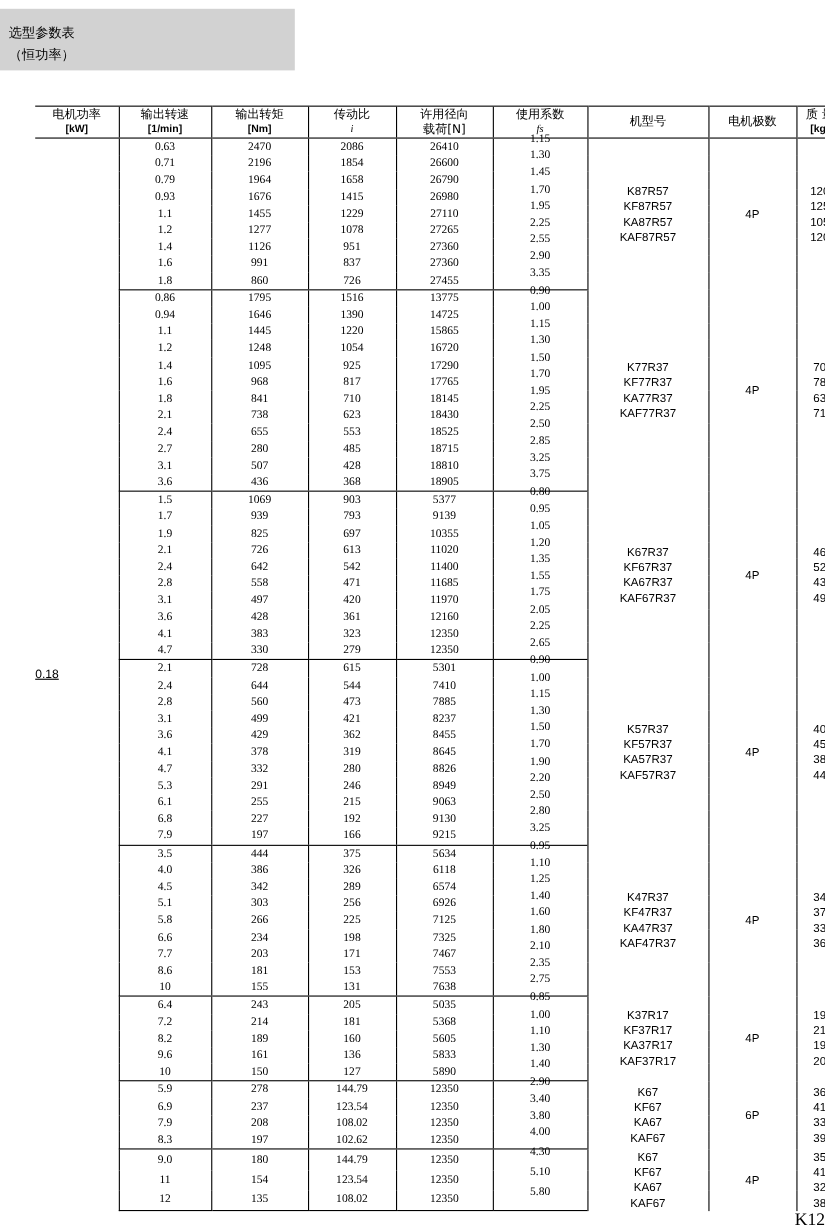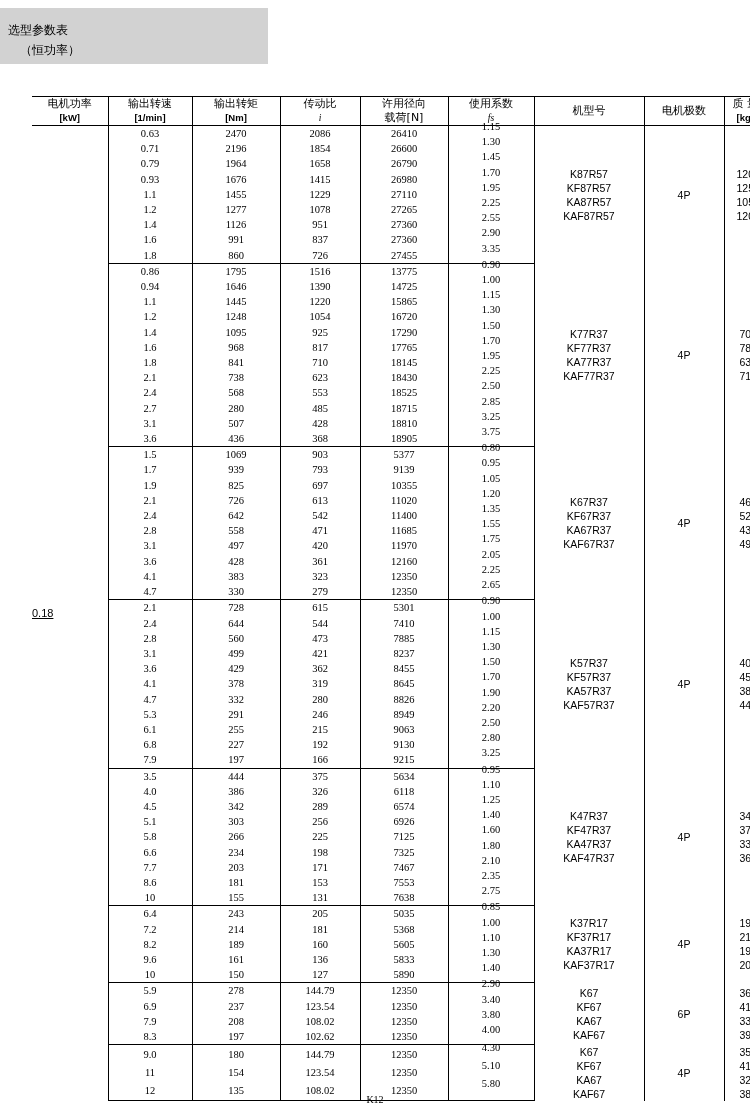--- a/index.html
+++ b/index.html
@@ -35,21 +35,20 @@
     position: absolute;
     left: 8px;
     top: 12px;
     font-size: 12px;
     line-height: 20px;
     color: #000;
     font-family: "DejaVu Sans", sans-serif;
   }
   .header-line2 {
     display: block;
-    margin-left: 12px;
   }
 
   
   .tbl-wrap {
     position: absolute;
     left: 8px;
     top: 96px;
     width: 734px;
     margin-left: 24px;
   }
@@ -122,23 +121,23 @@
   .grp-end td { border-bottom: 1px solid #000; }
   .tbl-bottom td { border-bottom: 1.6px solid #000; }
 
   
   .fs-shift { position: relative; top: -7px; }
 
   .page-num {
     position: absolute;
     left: 0;
     right: 0;
-    bottom: 14px;
-    text-align: center;
-    font-size: 10px;
+    bottom: 0;
+    text-align: right;
+    font-size: 16px;
     font-family: "Liberation Serif", serif;
   }
 </style>
 </head>
 <body>
 
 <div class="page">
 
   <div class="header-band">
     <div class="header-band-text">
@@ -340,21 +339,21 @@
           </tr>
           <tr>
             <td class="num vr">2.1</td>
             <td class="num vr">738</td>
             <td class="num vr">623</td>
             <td class="num vr">18430</td>
             <td class="num vr"><span class="fs-shift">2.25</span></td>
           </tr>
           <tr>
             <td class="num vr">2.4</td>
-            <td class="num vr">568</td>
+            <td class="num vr">655</td>
             <td class="num vr">553</td>
             <td class="num vr">18525</td>
             <td class="num vr"><span class="fs-shift">2.50</span></td>
           </tr>
           <tr>
             <td class="num vr">2.7</td>
             <td class="num vr">280</td>
             <td class="num vr">485</td>
             <td class="num vr">18715</td>
             <td class="num vr"><span class="fs-shift">2.85</span></td>

